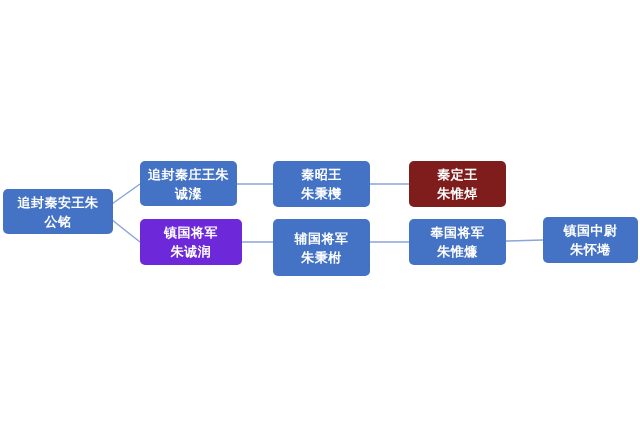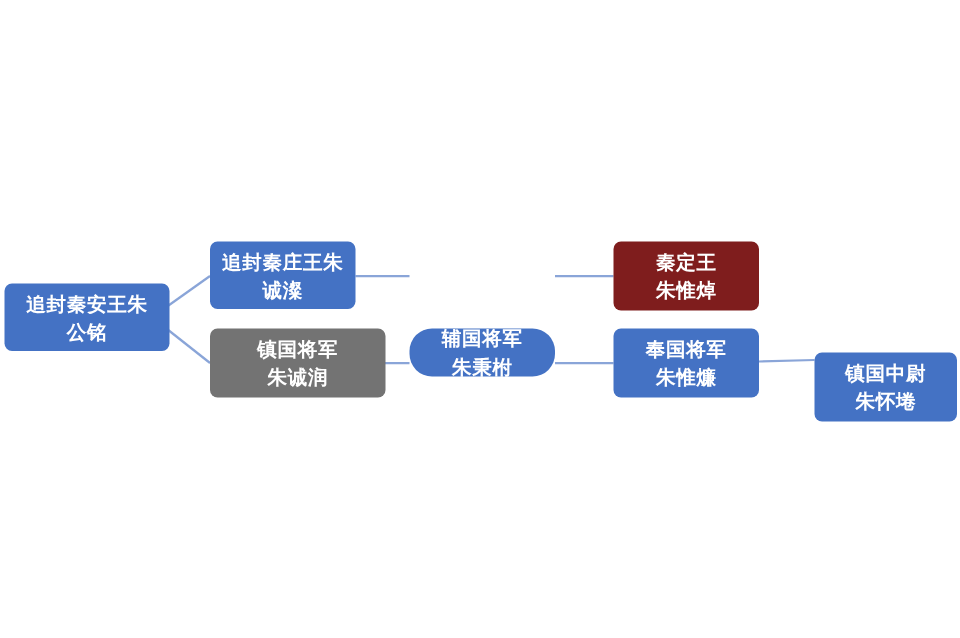--- a/index.html
+++ b/index.html
@@ -55,33 +55,37 @@
     </svg>
 
 <div class="tree-node" style="left: 3px; top: 189px; width: 110px; height: 45px; background: rgb(68, 114, 196); color: rgb(255, 255, 255);">
       <div class="node-line">追封秦安王朱</div>
       <div class="node-line">公铭</div>
     </div>
     <div class="tree-node" style="left: 140px; top: 161px; width: 97px; height: 45px; background: rgb(68, 114, 196); color: rgb(255, 255, 255);">
       <div class="node-line">追封秦庄王朱</div>
       <div class="node-line">诚澯</div>
     </div>
-    <div class="tree-node" style="left: 140px; top: 219px; width: 117px; height: 46px; background: #737373; color: rgb(255, 255, 255);">
+    <div class="tree-node" style="left: 140px; top: 219px; width: 102px; height: 46px; background: #6d28d9; color: rgb(255, 255, 255);">
       <div class="node-line">镇国将军</div>
       <div class="node-line">朱诚润</div>
     </div>
-    <div class="tree-node" style="left: 273px; top: 219px; width: 97px; height: 32px; background: rgb(68, 114, 196); color: rgb(255, 255, 255); border-radius: 15px;">
+    <div class="tree-node" style="left: 273px; top: 161px; width: 97px; height: 46px; background: rgb(68, 114, 196); color: rgb(255, 255, 255);">
+      <div class="node-line">秦昭王</div>
+      <div class="node-line">朱秉欆</div>
+    </div>
+    <div class="tree-node" style="left: 273px; top: 219px; width: 97px; height: 57px; background: rgb(68, 114, 196); color: rgb(255, 255, 255);">
       <div class="node-line">辅国将军</div>
       <div class="node-line">朱秉柎</div>
     </div>
     <div class="tree-node" style="left: 409px; top: 161px; width: 97px; height: 46px; background: #7f1d1d; color: rgb(255, 255, 255);">
       <div class="node-line">秦定王</div>
       <div class="node-line">朱惟焯</div>
     </div>
     <div class="tree-node" style="left: 409px; top: 219px; width: 97px; height: 46px; background: rgb(68, 114, 196); color: rgb(255, 255, 255);">
       <div class="node-line">奉国将军</div>
       <div class="node-line">朱惟燫</div>
     </div>
-    <div class="tree-node" style="left: 543px; top: 217px; width: 95px; height: 46px; background: rgb(68, 114, 196); color: rgb(255, 255, 255); margin-top: 18px;">
+    <div class="tree-node" style="left: 543px; top: 217px; width: 95px; height: 46px; background: rgb(68, 114, 196); color: rgb(255, 255, 255);">
       <div class="node-line">镇国中尉</div>
       <div class="node-line">朱怀埢</div>
     </div>
   </div>
 
 </body></html>

